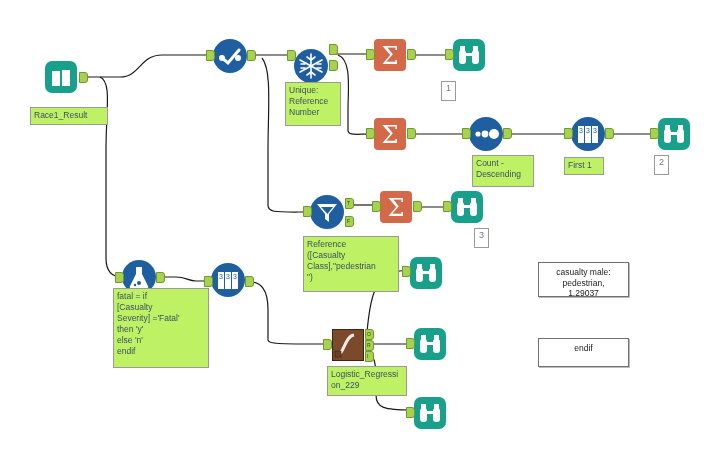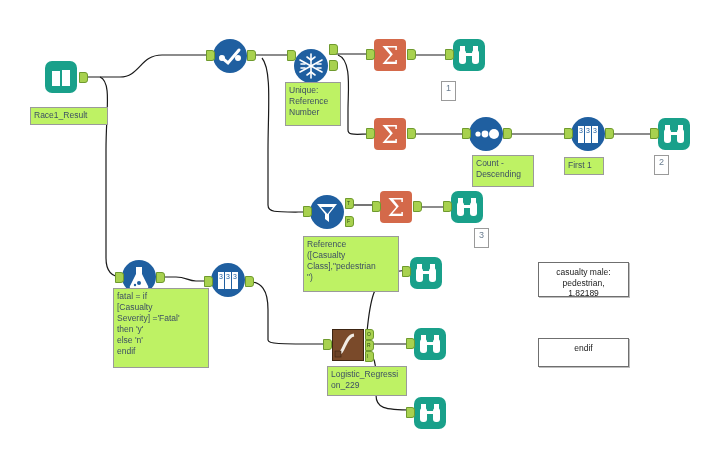--- a/index.html
+++ b/index.html
@@ -303,21 +303,21 @@
     </div>
   <div id="num-layer">
       <div class="num-box" style="left: 441px; top: 81px; width: 15px; height: 20px;">1</div>
       <div class="num-box" style="left: 654px; top: 155px; width: 15px; height: 20px;">2</div>
       <div class="num-box" style="left: 474px; top: 228px; width: 15px; height: 20px;">3</div>
     </div>
   <div id="note-layer">
       <div class="note-box" style="left: 538px; top: 262px; width: 91px; height: 35px;">
         <div>casualty male:</div>
         <div>pedestrian,</div>
-        <div>1.82189</div>
+        <div>1.29037</div>
       </div>
       <div class="note-box" style="left: 538px; top: 338px; width: 91px; height: 29px;">
         <div>endif</div>
       </div>
     </div>
 
 <div style="position: absolute; left: 0px; top: 0px; width: 718px; height: 451px;">
       <div class="anchor out" style="left:79px;top:72px"></div>
       <div class="anchor in" style="left:206px;top:50px"></div>
       <div class="anchor out" style="left:247px;top:50px"></div>

